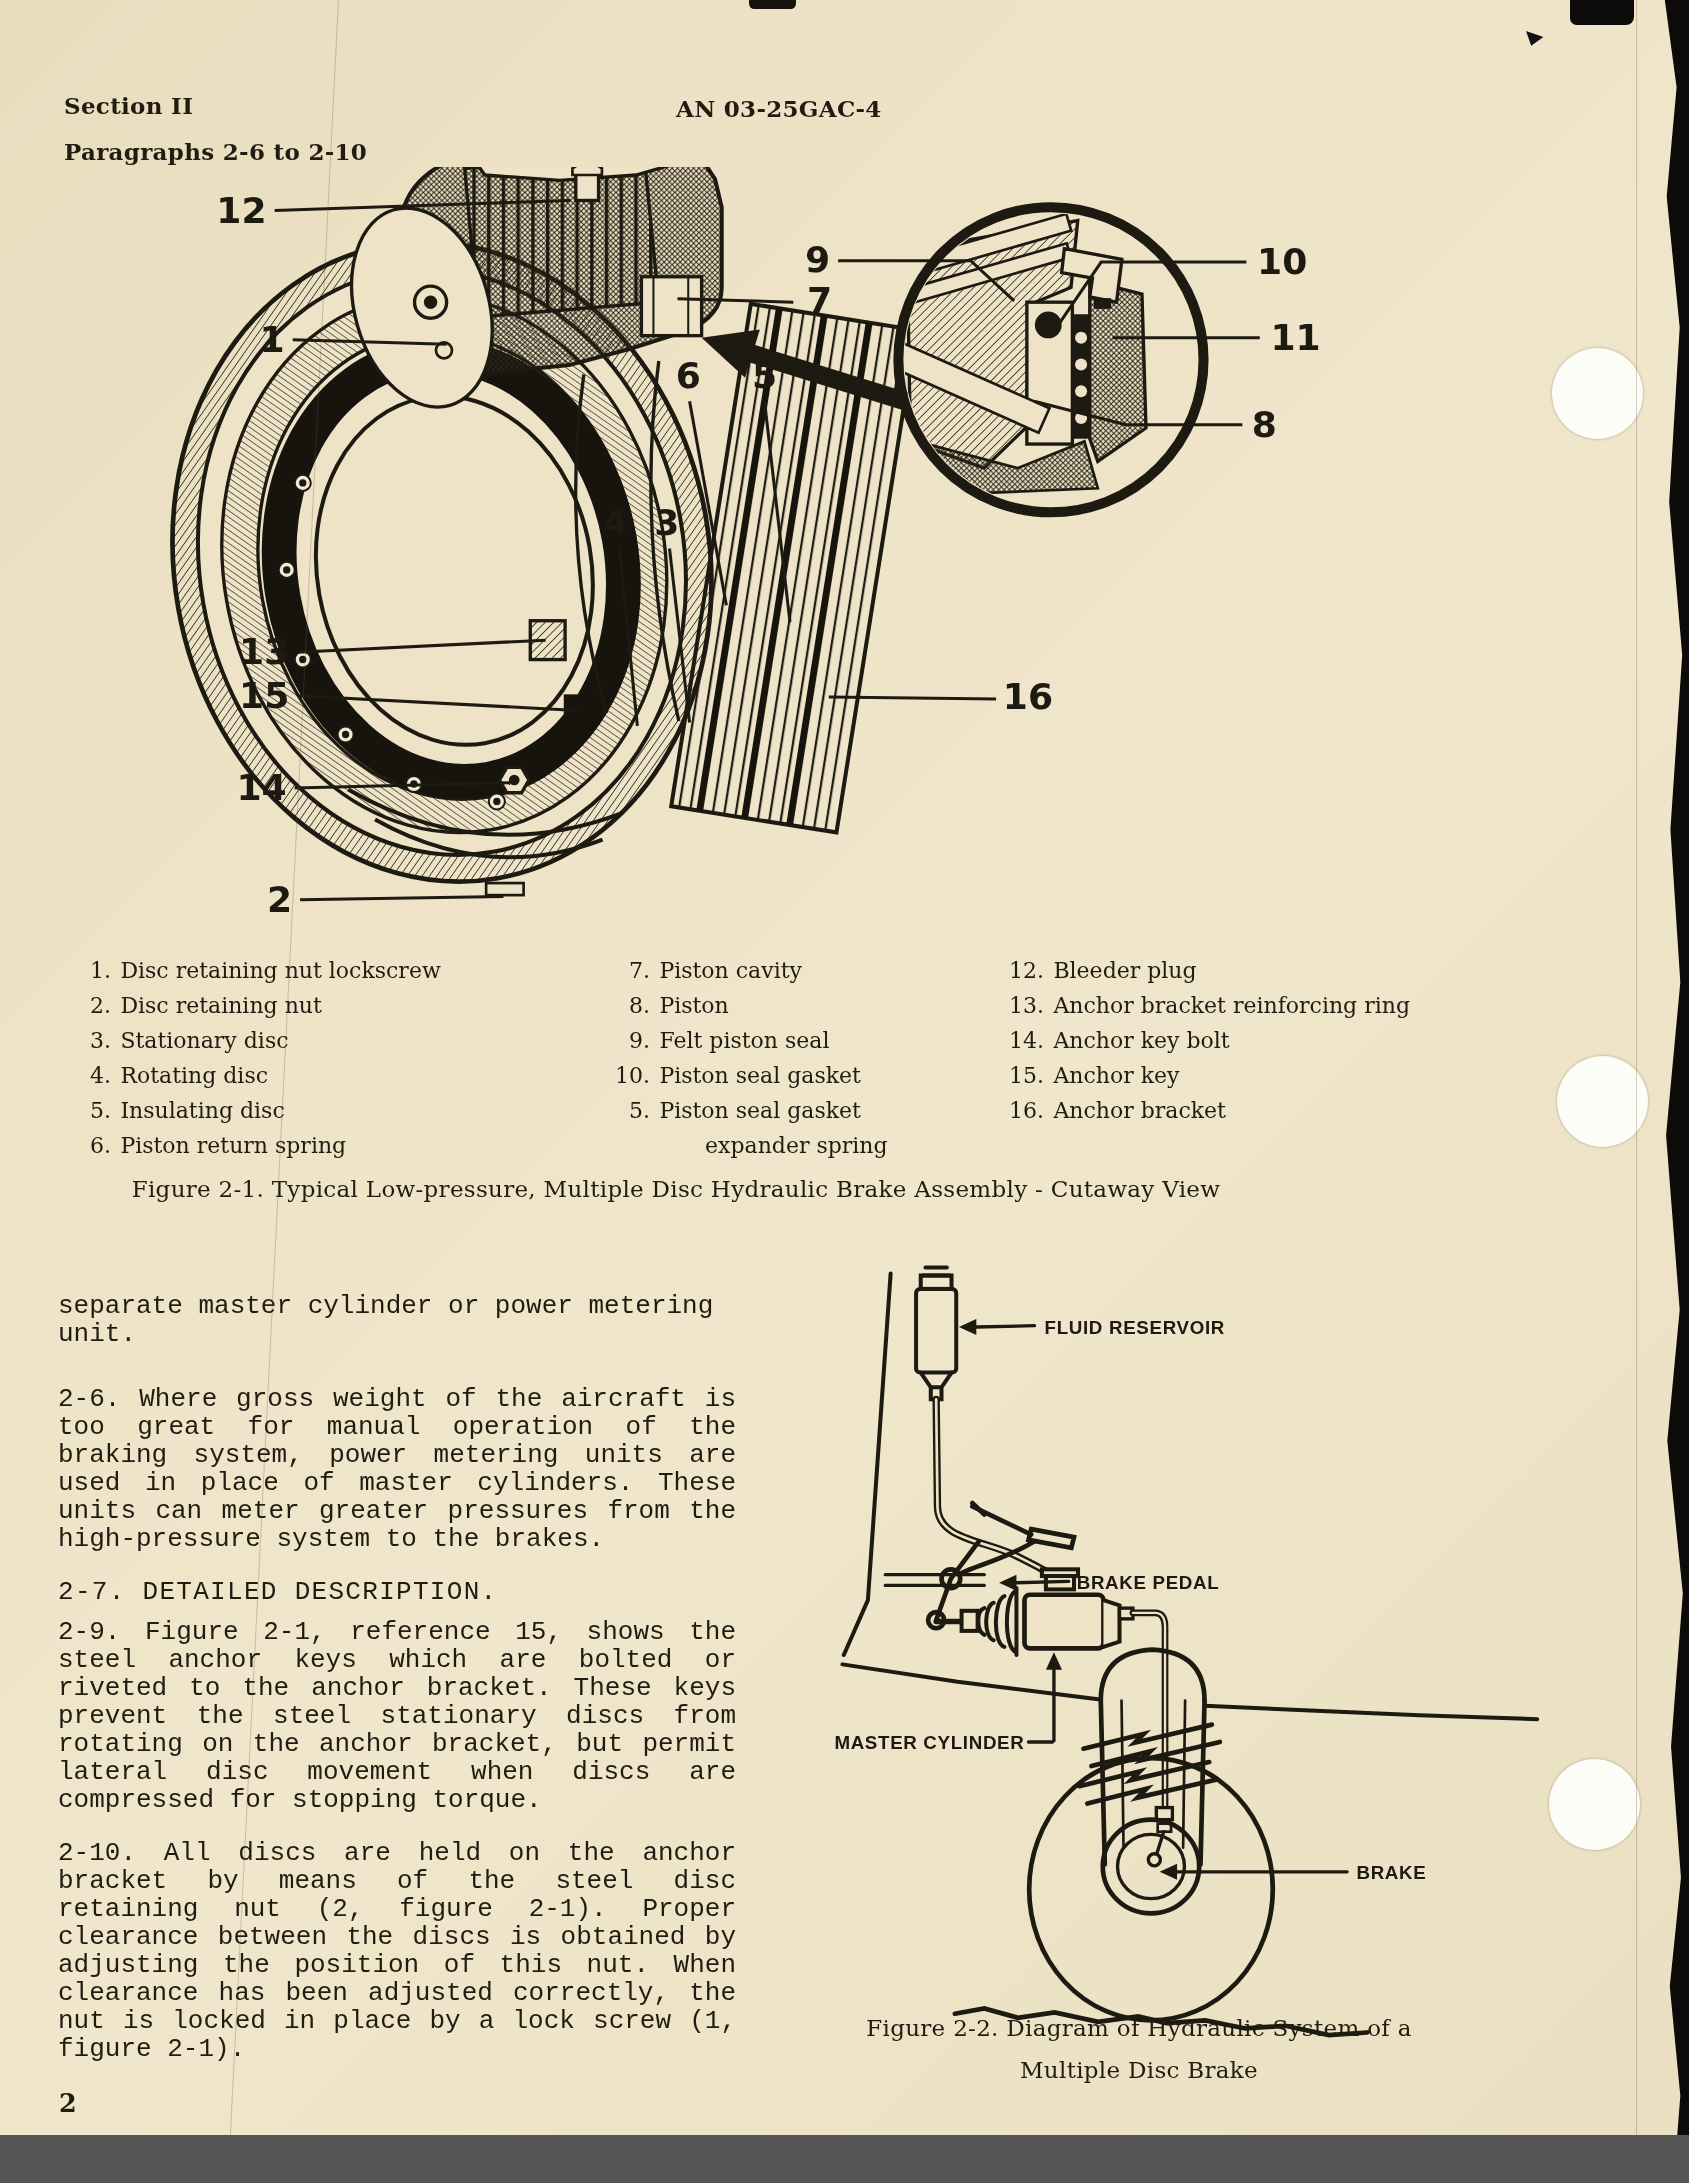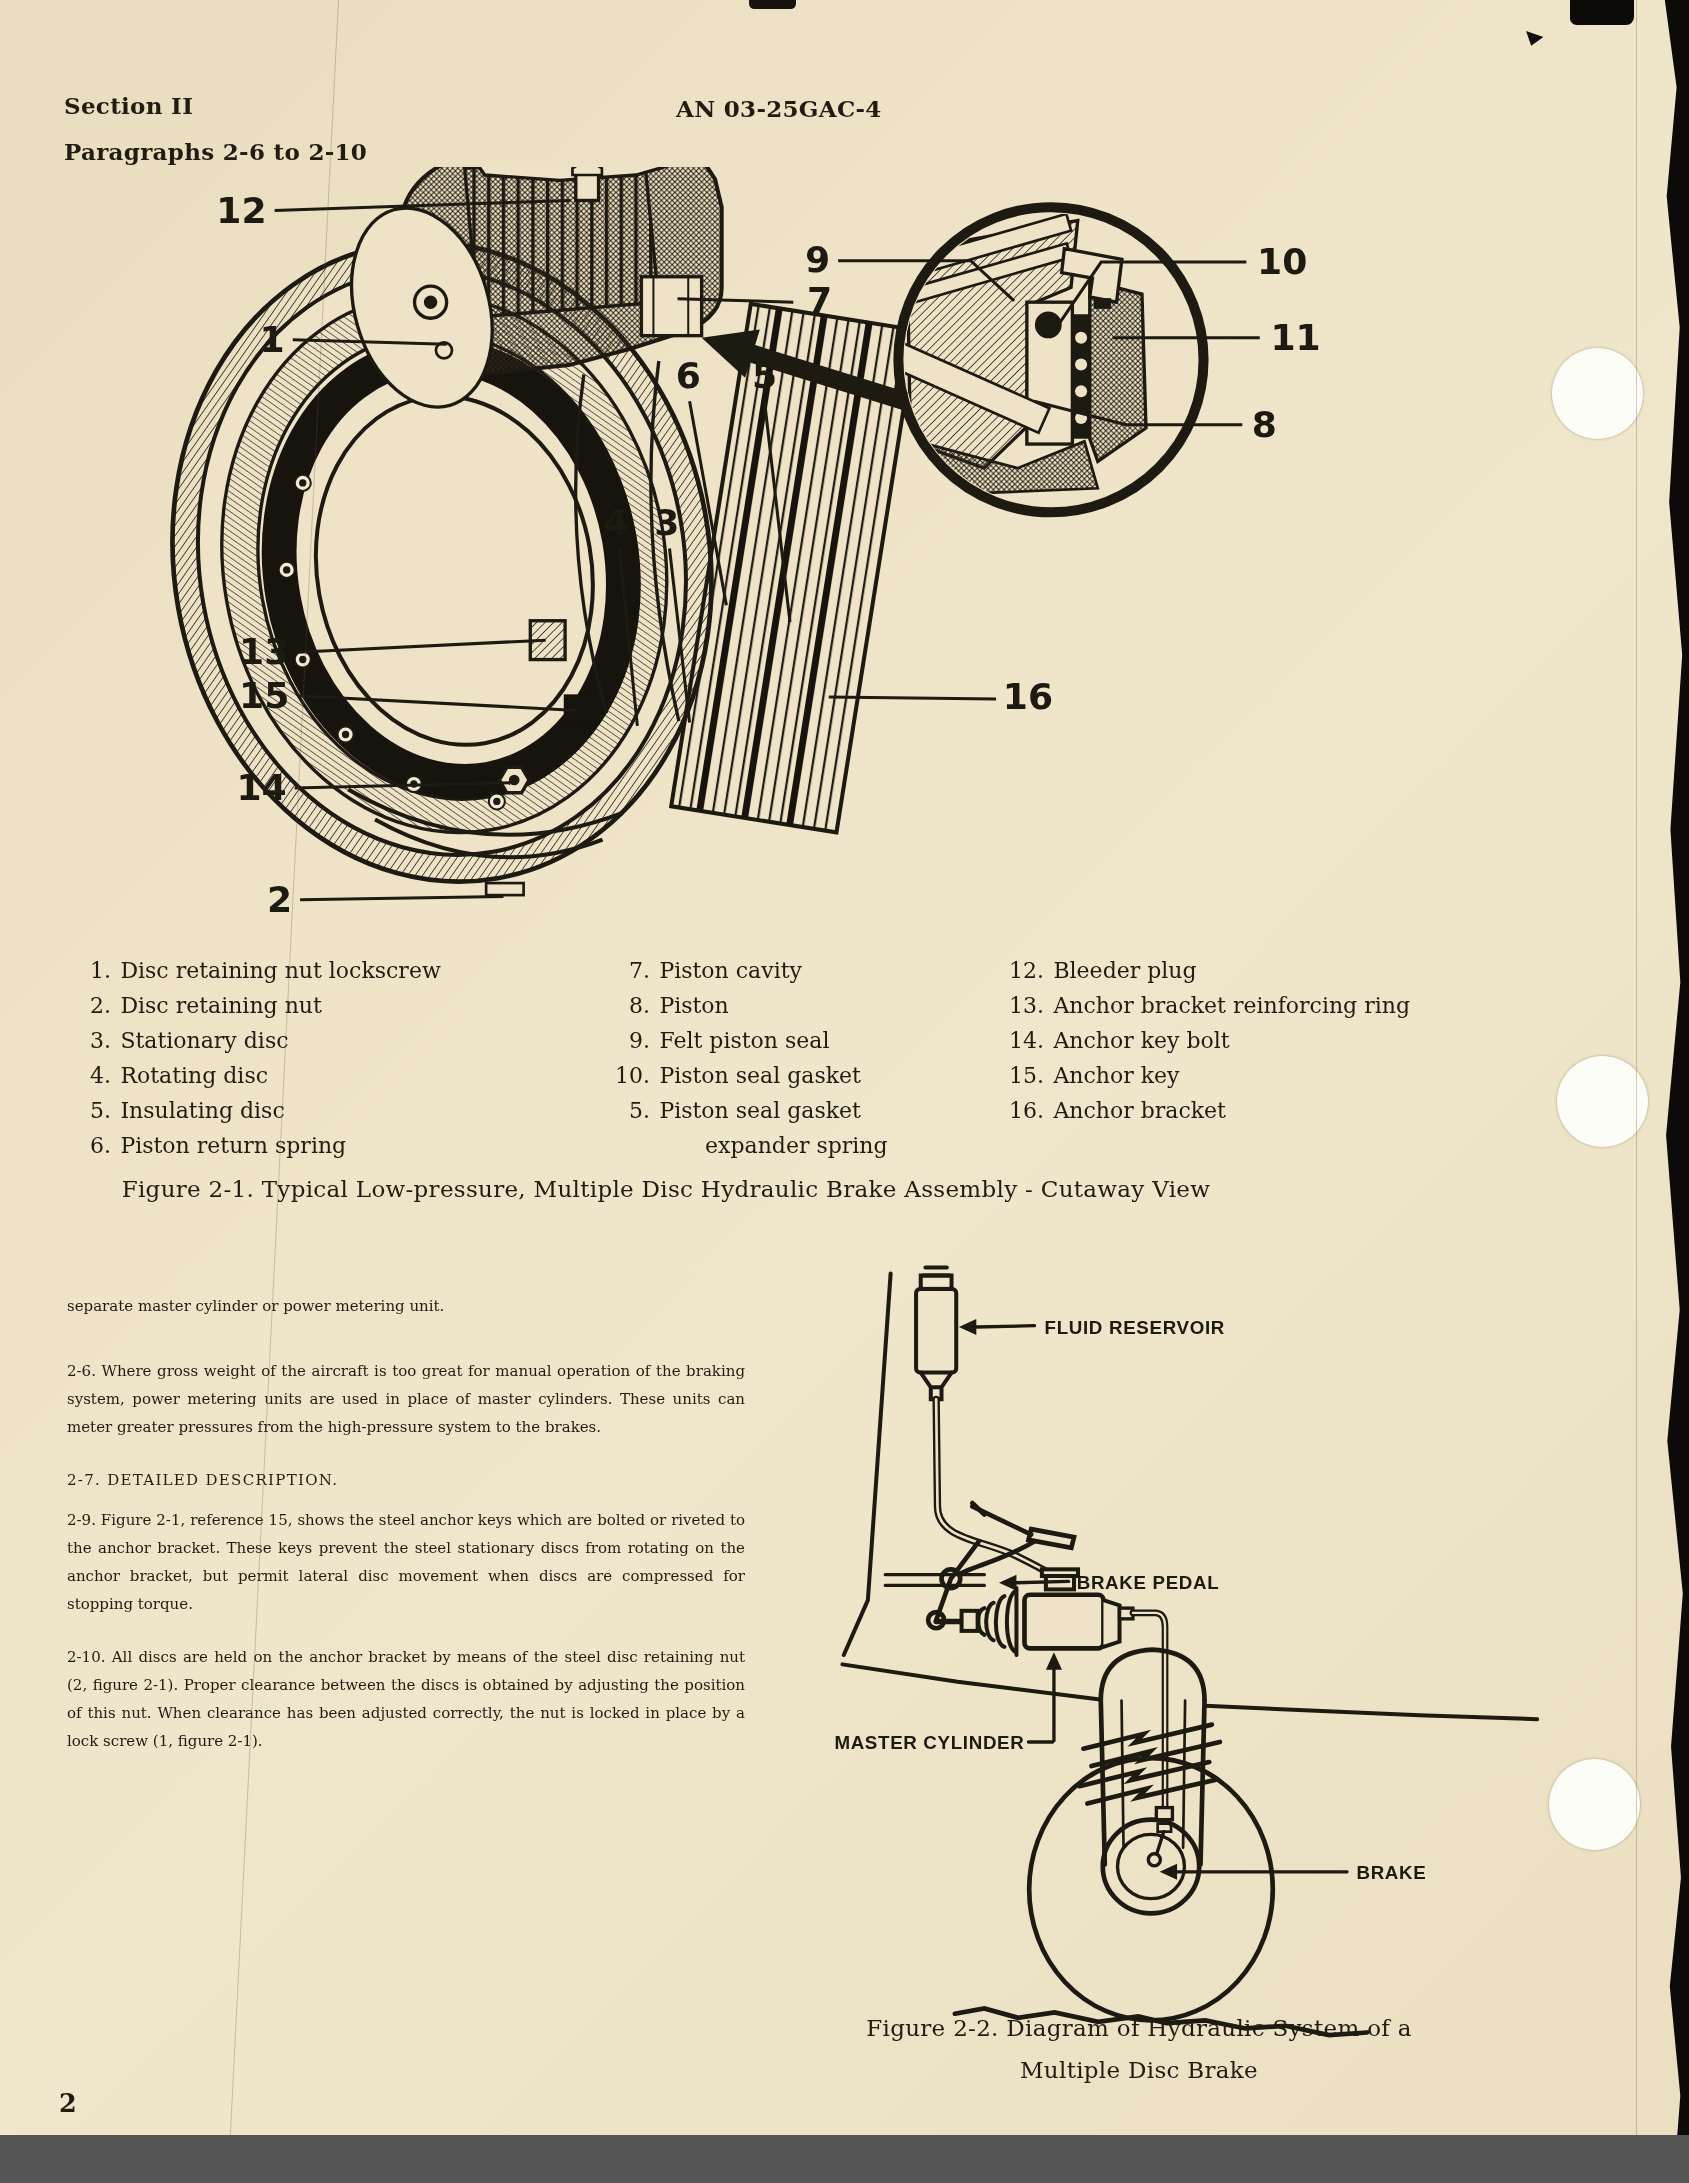--- a/index.html
+++ b/index.html
@@ -7,22 +7,22 @@
     position:relative;
     width:1689px;height:2135px;
     background:linear-gradient(135deg,#e9ddbe 0%,#eee3c7 30%,#f0e6cb 55%,#eadfc1 100%);
     overflow:hidden;
     font-family:"DejaVu Serif", serif;
     color:#211c12;
   }
   .abs{position:absolute;}
   .hdr{font-size:23px;font-weight:bold;letter-spacing:0.3px;}
   .body-col{
-    position:absolute;left:67px;top:1292px;width:678px;
-    font-size:15px;line-height:28px;text-align:justify;
+    position:absolute;left:58px;top:1292px;width:678px;
+    font-size:26px;line-height:28px;text-align:justify;font-family:Liberation Mono, monospace;
   }
   .body-col p{margin:0 0 25px 0;}
   .body-col p.first{margin-bottom:37px;text-align:left;}
   .body-col p.head{letter-spacing:1.3px;margin-bottom:12px;}
   .plcol{position:absolute;font-size:22px;}
   .plrow{height:35px;display:flex;align-items:baseline;line-height:35px;}
   .plnum{display:inline-block;text-align:right;}
   .pllabel{display:inline-block;padding-left:9.4px;white-space:nowrap;}
   .plrow.cont .pllabel{padding-left:55px;}
   .caption{font-size:23px;text-align:center;letter-spacing:0.3px;}
@@ -253,21 +253,21 @@
     <div class="plrow">
         <span class="plnum" style="width:54px">15.</span>
         <span class="pllabel">Anchor key</span>
       </div>
     <div class="plrow">
         <span class="plnum" style="width:54px">16.</span>
         <span class="pllabel">Anchor bracket</span>
       </div>
   </div>
 
-  <div class="abs caption" style="left:70px;top:1176px;width:1192px;">Figure 2-1.  Typical Low-pressure, Multiple Disc Hydraulic Brake Assembly - Cutaway View</div>
+  <div class="abs caption" style="left:80px;top:1176px;width:1192px;">Figure 2-1.  Typical Low-pressure, Multiple Disc Hydraulic Brake Assembly - Cutaway View</div>
 
   <div class="body-col">
     <p class="first">separate master cylinder or power metering unit.</p>
     <p>2-6. Where gross weight of the aircraft is too great for manual operation of the braking system, power metering units are used in place of master cylinders.  These units can meter greater pressures from the high-pressure system to the brakes.</p>
     <p class="head">2-7. DETAILED DESCRIPTION.</p>
     <p>2-9. Figure 2-1, reference 15, shows the steel anchor keys which are bolted or riveted to the anchor bracket. These keys prevent the steel stationary discs from rotating on the anchor bracket, but permit lateral disc movement when discs are compressed for stopping torque.</p>
     <p>2-10. All discs are held on the anchor bracket by means of the steel disc retaining nut (2, figure 2-1).  Proper clearance between the discs is obtained by adjusting the position of this nut.  When clearance has been adjusted correctly, the nut is locked in place by a lock screw (1, figure 2-1).</p>
   </div>
 
   <svg class="abs" style="left:770px;top:1232px;" width="770" height="850" viewBox="1150 1840 1150 1270">

